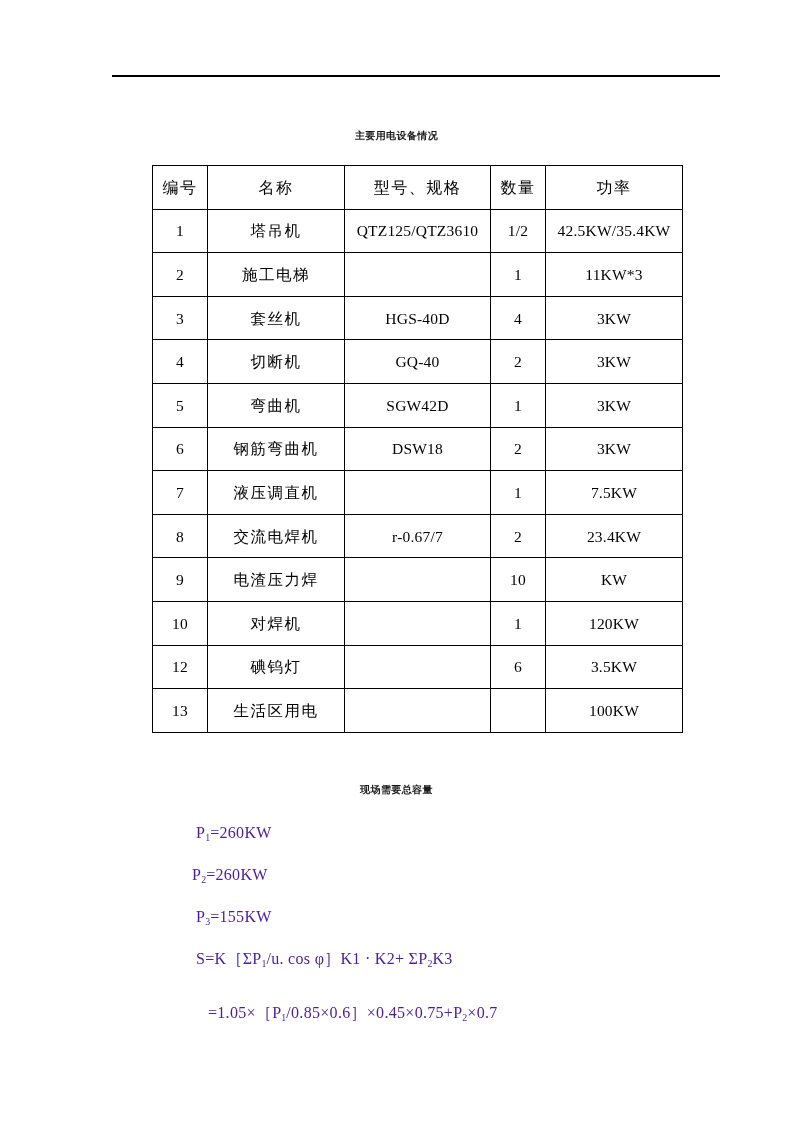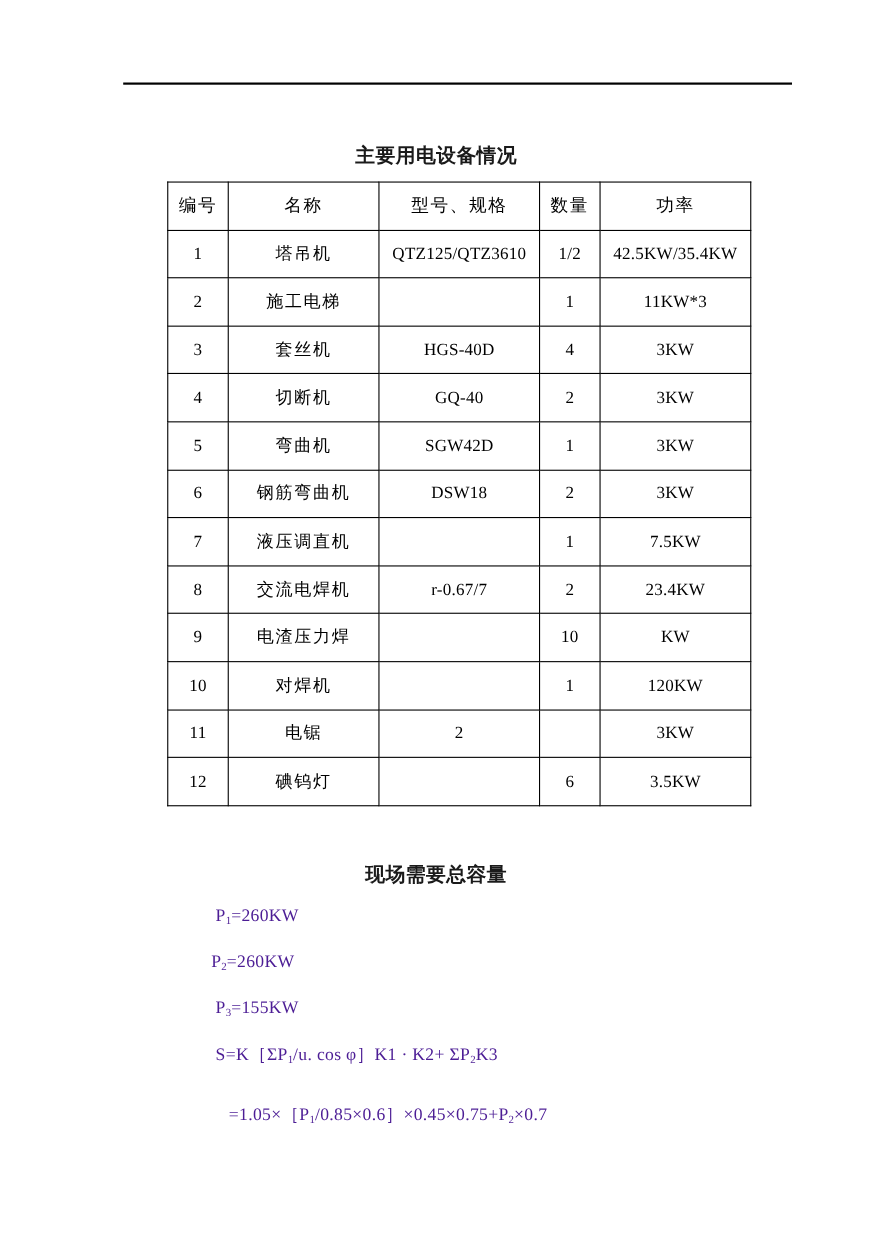--- a/index.html
+++ b/index.html
@@ -34,21 +34,21 @@
   }
 
   
   .section-title {
     position: absolute;
     left: 0;
     width: 793px;
     text-align: center;
     font-family: "DejaVu Sans", "Liberation Sans", sans-serif;
     font-weight: bold;
-    font-size: 18px;
+    font-size: 10px;
     letter-spacing: 0.4px;
     color: #1a1a1a;
   }
   #title-main { top: 129px; }
   #title-capacity { top: 783px; }
 
   
   .equip-table {
     position: absolute;
     left: 152px;
@@ -207,33 +207,33 @@
         <td class="cell-ascii">KW</td>
       </tr>
       <tr>
         <td class="cell-ascii">10</td>
         <td class="cell-cn">对焊机</td>
         <td class="cell-ascii-sm"></td>
         <td class="cell-ascii">1</td>
         <td class="cell-ascii">120KW</td>
       </tr>
       <tr>
-        <td class="cell-ascii">11</td>
-        <td class="cell-cn">电锯</td>
-        <td class="cell-ascii-sm">2</td>
-        <td class="cell-ascii"></td>
-        <td class="cell-ascii">3KW</td>
-      </tr>
-      <tr>
         <td class="cell-ascii">12</td>
         <td class="cell-cn">碘钨灯</td>
         <td class="cell-ascii-sm"></td>
         <td class="cell-ascii">6</td>
         <td class="cell-ascii">3.5KW</td>
       </tr>
+      <tr>
+        <td class="cell-ascii">13</td>
+        <td class="cell-cn">生活区用电</td>
+        <td class="cell-ascii-sm"></td>
+        <td class="cell-ascii"></td>
+        <td class="cell-ascii">100KW</td>
+      </tr>
     </tbody>
   </table>
 
   <div class="section-title" id="title-capacity">现场需要总容量</div>
 
   <div class="formula" id="f-p1"><span>P</span><sub>1</sub><span>=260KW</span></div>
 
   <div class="formula" id="f-p2"><span>P</span><sub>2</sub><span>=260KW</span></div>
 
   <div class="formula" id="f-p3"><span>P</span><sub>3</sub><span>=155KW</span></div>

